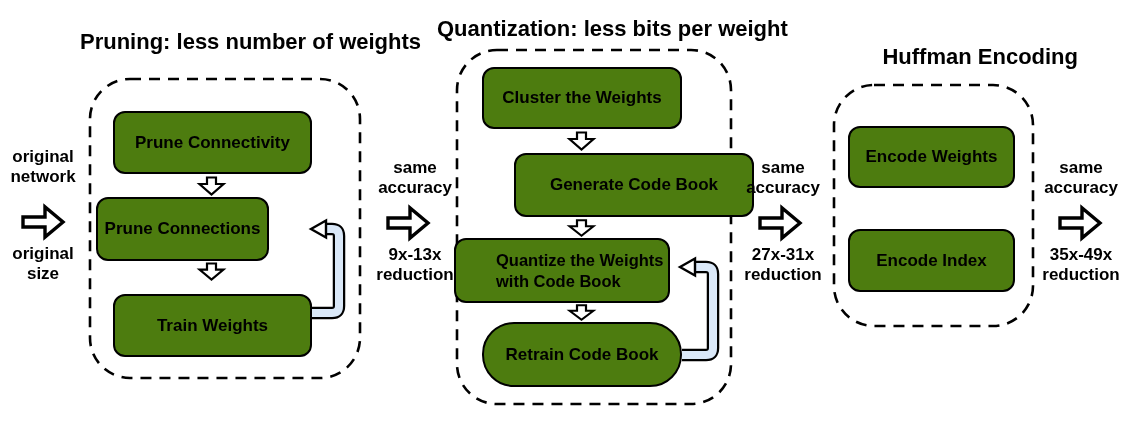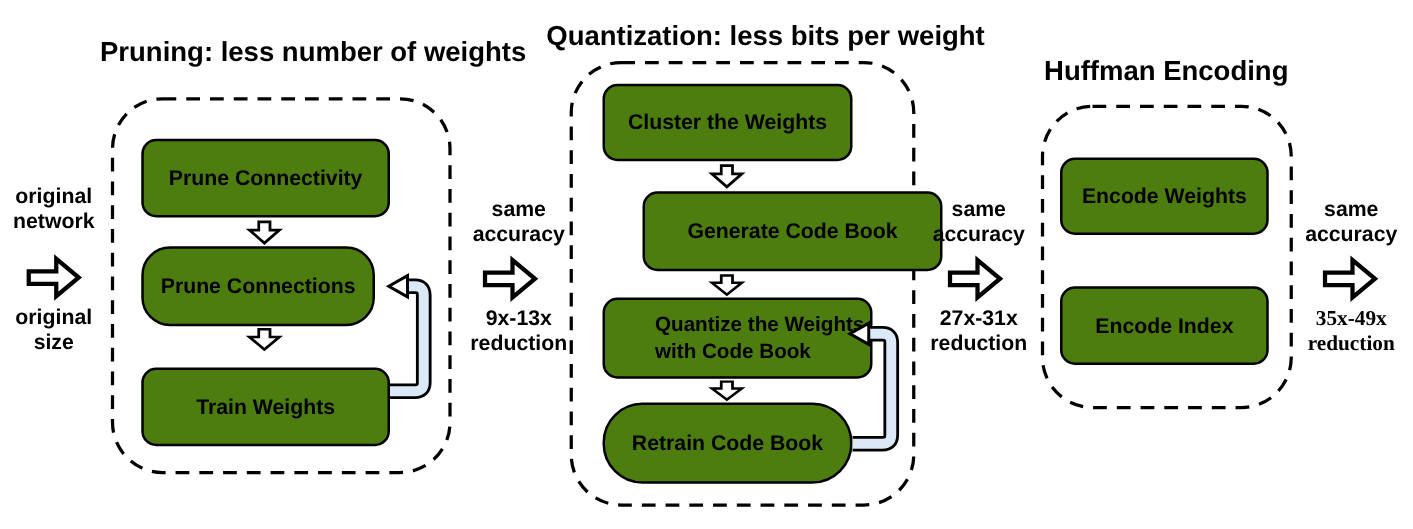--- a/index.html
+++ b/index.html
@@ -64,21 +64,21 @@
   <div>
     <div class="abs stage-title" style="left:80px; top:29px; width:310px;">Pruning: less number of weights</div>
     <svg class="abs" style="left:88px; top:77px;" width="274" height="303" viewBox="0 0 274 303">
       <rect x="2" y="2" width="270" height="299" rx="40" fill="none" stroke="#000000" stroke-width="2.6" stroke-dasharray="11 8"></rect>
     </svg>
 
     <div class="abs node" style="left:113px; top:111px; width:199px; height:63px;">Prune Connectivity</div>
     <svg class="abs" style="left:198px; top:176px;" width="27" height="20" viewBox="0 0 27 20" preserveAspectRatio="none">
       <path d="M9,1.5 H18 V8 H25.5 L13.5,18.5 L1.5,8 H9 Z" stroke="#000000" stroke-width="2.2" fill="#ffffff"></path>
     </svg>
-    <div class="abs node" style="left:113px; top:197px; width:187px; height:64px;border-radius:23px;">Prune Connections</div>
+    <div class="abs node" style="left:96px; top:197px; width:173px; height:64px;">Prune Connections</div>
     <svg class="abs" style="left:198px; top:262px;" width="27" height="19" viewBox="0 0 27 20" preserveAspectRatio="none">
       <path d="M9,1.5 H18 V8 H25.5 L13.5,18.5 L1.5,8 H9 Z" stroke="#000000" stroke-width="2.2" fill="#ffffff"></path>
     </svg>
     <div class="abs node" style="left:113px; top:282px; width:199px; height:63px;margin-top:12px;">Train Weights</div>
 
     <svg class="abs" style="left:296px; top:210px;" width="60" height="115" viewBox="0 0 60 115">
       <path d="M16,103 H36 Q43,103 43,96 V26 Q43,19 36,19 H29" fill="none" stroke="#000000" stroke-width="12.5"></path>
       <path d="M16,103 H36 Q43,103 43,96 V26 Q43,19 36,19 H29" fill="none" stroke="#dae8f8" stroke-width="8"></path>
       <polygon points="15,19 30,10.5 30,27.5" fill="#ffffff" stroke="#000000" stroke-width="2.4"></polygon>
     </svg>
@@ -101,21 +101,21 @@
     </svg>
 
     <div class="abs node" style="left:482px; top:67px; width:200px; height:62px;">Cluster the Weights</div>
     <svg class="abs" style="left:568px; top:131px;" width="27" height="20" viewBox="0 0 27 20" preserveAspectRatio="none">
       <path d="M9,1.5 H18 V8 H25.5 L13.5,18.5 L1.5,8 H9 Z" stroke="#000000" stroke-width="2.2" fill="#ffffff"></path>
     </svg>
     <div class="abs node" style="left:482px; top:153px; width:240px; height:64px;margin-left:32px;">Generate Code Book</div>
     <svg class="abs" style="left:568px; top:219px;" width="27" height="18" viewBox="0 0 27 20" preserveAspectRatio="none">
       <path d="M9,1.5 H18 V8 H25.5 L13.5,18.5 L1.5,8 H9 Z" stroke="#000000" stroke-width="2.2" fill="#ffffff"></path>
     </svg>
-    <div class="abs node left-align" style="left:482px; top:238px; width:216px; height:65px;padding-left:40px;">Quantize the Weights
+    <div class="abs node left-align" style="left:454px; top:238px; width:216px; height:65px;padding-left:40px;">Quantize the Weights
 with Code Book</div>
     <svg class="abs" style="left:568px; top:304px;" width="27" height="17" viewBox="0 0 27 20" preserveAspectRatio="none">
       <path d="M9,1.5 H18 V8 H25.5 L13.5,18.5 L1.5,8 H9 Z" stroke="#000000" stroke-width="2.2" fill="#ffffff"></path>
     </svg>
     <div class="abs node" style="left:482px; top:322px; width:200px; height:65px;border-radius:32px;">Retrain Code Book</div>
 
     <svg class="abs" style="left:668px; top:248px;" width="62" height="118" viewBox="0 0 62 118">
       <path d="M14,107 H38 Q45,107 45,100 V26 Q45,19 38,19 H27" fill="none" stroke="#000000" stroke-width="12.5"></path>
       <path d="M14,107 H38 Q45,107 45,100 V26 Q45,19 38,19 H27" fill="none" stroke="#dae8f8" stroke-width="8"></path>
       <polygon points="12,19 27,10.5 27,27.5" fill="#ffffff" stroke="#000000" stroke-width="2.4"></polygon>
@@ -126,31 +126,31 @@
     <div class="abs label" style="left:736px; top:158px; width:94px;">same
 accuracy</div>
     <svg class="abs" style="left:758px; top:204px;" width="44" height="38" viewBox="0 0 44 38">
       <path d="M2,14 H24 V4 L42,19 L24,34 V24 H2 Z" stroke="#000000" stroke-width="3.4" fill="#ffffff"></path>
     </svg>
     <div class="abs label" style="left:736px; top:245px; width:94px;">27x-31x
 reduction</div>
   </div>
 
   <div>
-    <div class="abs stage-title" style="left:822px; top:44px; width:222px;">Huffman Encoding</div>
+    <div class="abs stage-title" style="left:856px; top:44px; width:222px;text-align:right;">Huffman Encoding</div>
     <svg class="abs" style="left:832px; top:83px;" width="203" height="245" viewBox="0 0 203 245">
       <rect x="2" y="2" width="199" height="241" rx="40" fill="none" stroke="#000000" stroke-width="2.6" stroke-dasharray="11 8"></rect>
     </svg>
     <div class="abs node" style="left:848px; top:126px; width:167px; height:62px;">Encode Weights</div>
     <div class="abs node" style="left:848px; top:229px; width:167px; height:63px;">Encode Index</div>
   </div>
 
   <div>
     <div class="abs label" style="left:1034px; top:158px; width:94px;">same
 accuracy</div>
     <svg class="abs" style="left:1058px; top:204px;" width="44" height="38" viewBox="0 0 44 38">
       <path d="M2,14 H24 V4 L42,19 L24,34 V24 H2 Z" stroke="#000000" stroke-width="3.4" fill="#ffffff"></path>
     </svg>
-    <div class="abs label" style="left:1034px; top:245px; width:94px;font-family:Liberation Serif, serif;">35x-49x
+    <div class="abs label" style="left:1034px; top:245px; width:94px;">35x-49x
 reduction</div>
   </div>
 
 </div>
 
 </body></html>

